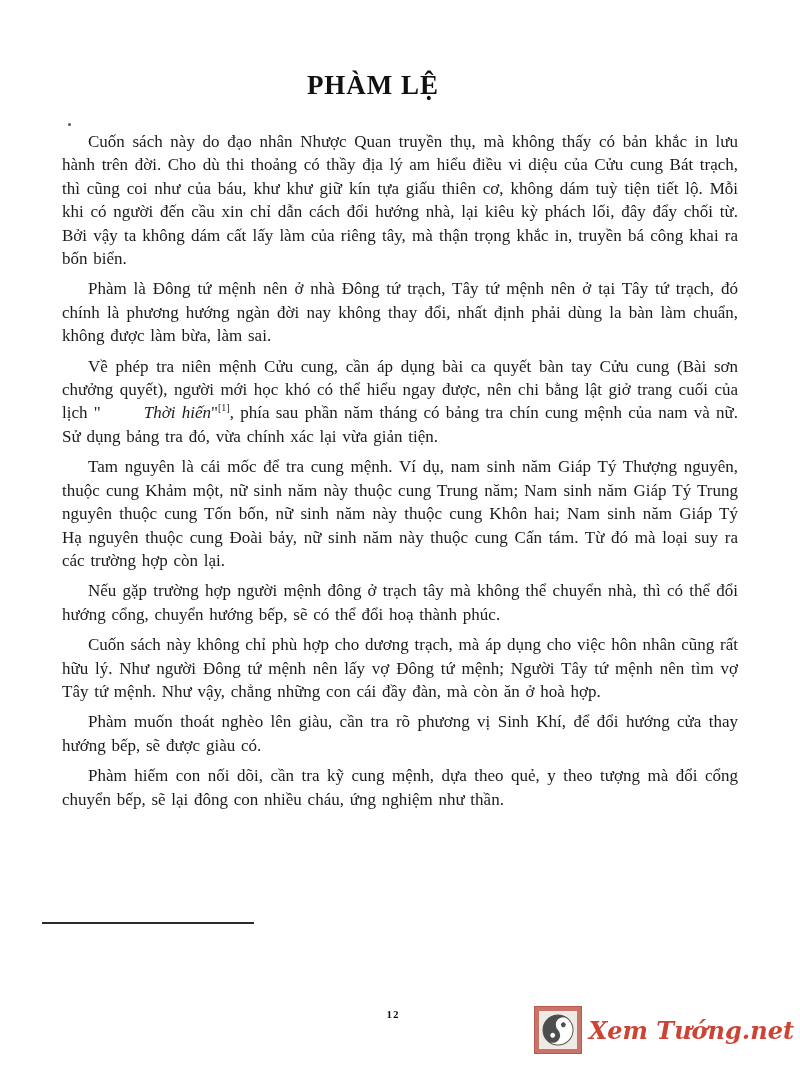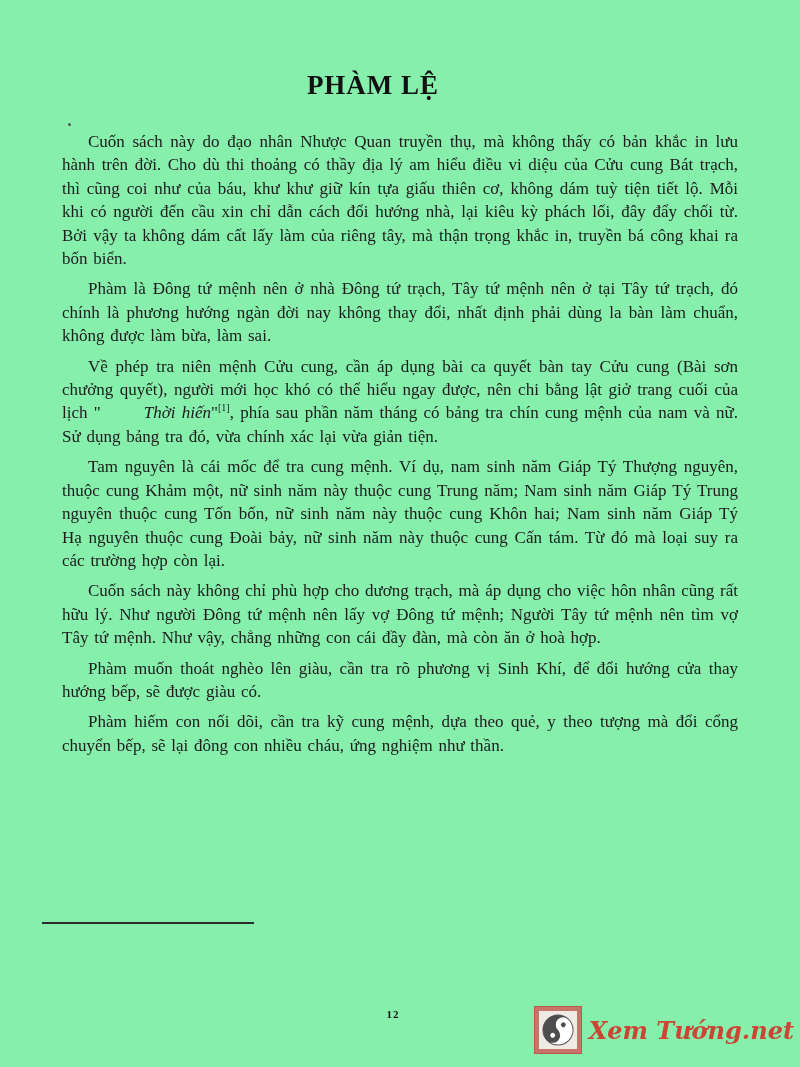--- a/index.html
+++ b/index.html
@@ -1,20 +1,20 @@
 <!DOCTYPE html>
 <html lang="vi"><head>
 <meta charset="utf-8">
 <style>
   html,body{margin:0;padding:0;background:#e8e8e8;}
   .page{
     position:relative;
     width:800px;height:1067px;
     margin:0 auto;
-    background:#86efac;
+    background:#ffffff;
     font-family:"Liberation Serif", serif;
     color:#1b1b1b;
     overflow:hidden;
   }
   .title{
     position:absolute;
     top:70px;left:0;width:746px;
     margin:0;
     text-align:center;
     font-size:27px;
@@ -105,20 +105,21 @@
 
   <h1 class="title">PHÀM LỆ</h1>
 
   <div class="scan-dot"></div>
 
   <main class="body-text">
       <p class="para"><span>Cuốn sách này do đạo nhân Nhược Quan truyền thụ, mà không thấy có bản khắc in lưu hành trên đời. Cho dù thi thoảng có thầy địa lý am hiểu điều vi diệu của Cửu cung Bát trạch, thì cũng coi như của báu, khư khư giữ kín tựa giấu thiên cơ, không dám tuỳ tiện tiết lộ. Mỗi khi có người đến cầu xin chỉ dẫn cách đổi hướng nhà, lại kiêu kỳ phách lối, đây đẩy chối từ. Bởi vậy ta không dám cất lấy làm của riêng tây, mà thận trọng khắc in, truyền bá công khai ra bốn biển.</span></p>
       <p class="para"><span>Phàm là Đông tứ mệnh nên ở nhà Đông tứ trạch, Tây tứ mệnh nên ở tại Tây tứ trạch, đó chính là phương hướng ngàn đời nay không thay đổi, nhất định phải dùng la bàn làm chuẩn, không được làm bừa, làm sai.</span></p>
       <p class="para"><span>Về phép tra niên mệnh Cửu cung, cần áp dụng bài ca quyết bàn tay Cửu cung (Bài sơn chưởng quyết), người mới học khó có thể hiểu ngay được, nên chi bằng lật giở trang cuối của lịch "</span><i>Thời hiến</i><span>"</span><sup>[1]</sup><span>, phía sau phần năm tháng có bảng tra chín cung mệnh của nam và nữ. Sử dụng bảng tra đó, vừa chính xác lại vừa giản tiện.</span></p>
       <p class="para"><span>Tam nguyên là cái mốc để tra cung mệnh. Ví dụ, nam sinh năm Giáp Tý Thượng nguyên, thuộc cung Khảm một, nữ sinh năm này thuộc cung Trung năm; Nam sinh năm Giáp Tý Trung nguyên thuộc cung Tốn bốn, nữ sinh năm này thuộc cung Khôn hai; Nam sinh năm Giáp Tý Hạ nguyên thuộc cung Đoài bảy, nữ sinh năm này thuộc cung Cấn tám. Từ đó mà loại suy ra các trường hợp còn lại.</span></p>
+      <p class="para"><span>Nếu gặp trường hợp người mệnh đông ở trạch tây mà không thể chuyển nhà, thì có thể đổi hướng cổng, chuyển hướng bếp, sẽ có thể đổi hoạ thành phúc.</span></p>
       <p class="para"><span>Cuốn sách này không chỉ phù hợp cho dương trạch, mà áp dụng cho việc hôn nhân cũng rất hữu lý. Như người Đông tứ mệnh nên lấy vợ Đông tứ mệnh; Người Tây tứ mệnh nên tìm vợ Tây tứ mệnh. Như vậy, chẳng những con cái đầy đàn, mà còn ăn ở hoà hợp.</span></p>
       <p class="para"><span>Phàm muốn thoát nghèo lên giàu, cần tra rõ phương vị Sinh Khí, để đổi hướng cửa thay hướng bếp, sẽ được giàu có.</span></p>
       <p class="para"><span>Phàm hiếm con nối dõi, cần tra kỹ cung mệnh, dựa theo quẻ, y theo tượng mà đổi cổng chuyển bếp, sẽ lại đông con nhiều cháu, ứng nghiệm như thần.</span></p>
     </main>
 
   <div class="footnote">
     <div class="footnote-rule"></div>
   </div>
 
   <div class="page-number">12</div>

